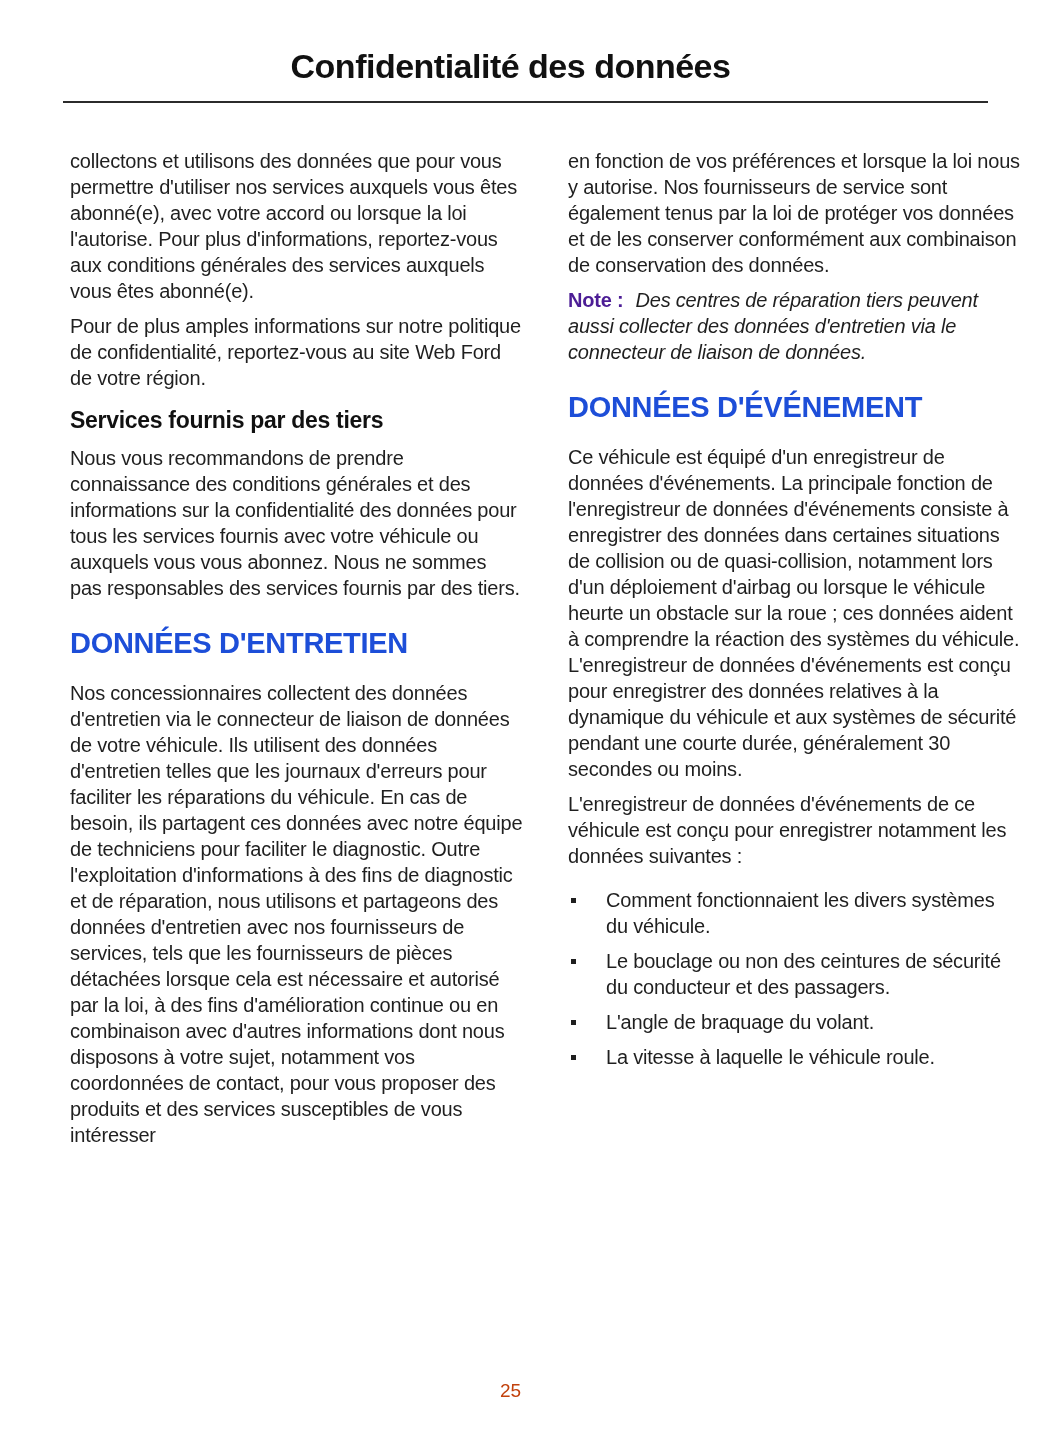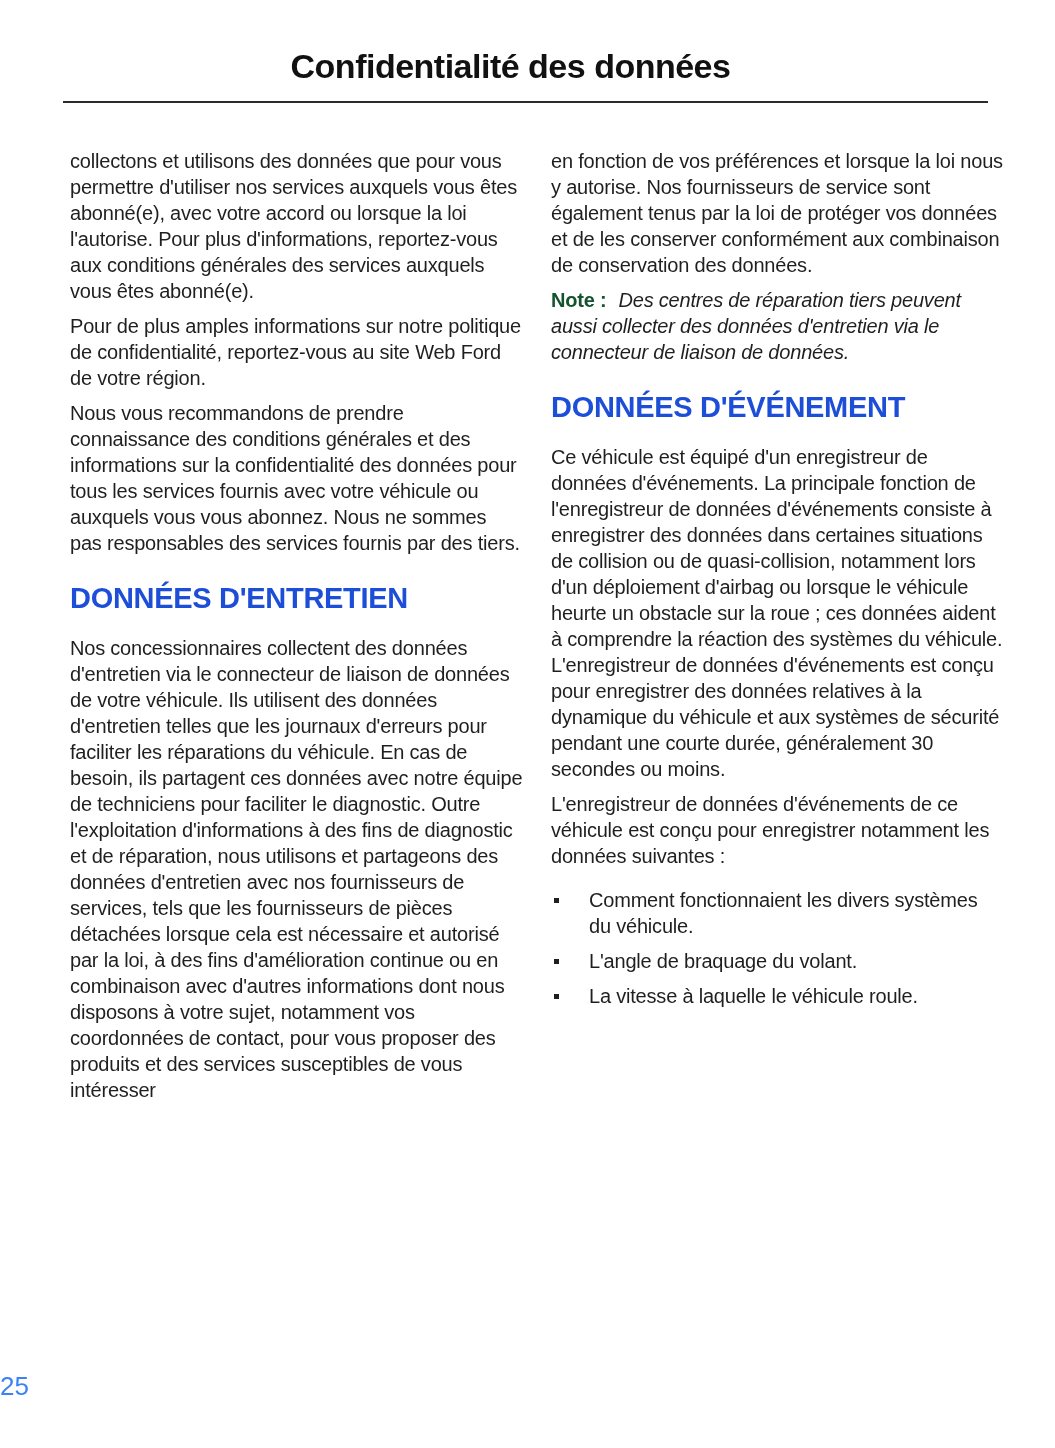--- a/index.html
+++ b/index.html
@@ -26,21 +26,21 @@
     color: #111111;
     letter-spacing: -0.5px;
   }
   .header-rule {
     height: 2px;
     background: #2b2b2b;
     margin: 15px 33px 0 63px;
   }
   .content {
     display: flex;
-    gap: 28px;
+    gap: 45px;
     padding: 45px 34px 0 70px;
     box-sizing: border-box;
   }
   .col {
     width: 453px;
     flex: none;
     font-size: 20px;
     line-height: 26px;
     letter-spacing: -0.2px;
     color: #1f1f1f;
@@ -59,21 +59,21 @@
   .h2 {
     font-size: 29px;
     line-height: 34px;
     font-weight: bold;
     color: #1d4ed8;
     margin: 25px 0 20px 0;
     letter-spacing: -0.3px;
   }
   .note-label {
     font-weight: bold;
-    color: #14532d;
+    color: #4c1d95;
     margin-right: 12px;
   }
   .note-text {
     font-style: italic;
   }
   .bullets {
     margin-top: 18px;
   }
   .bullet {
     display: flex;
@@ -93,37 +93,39 @@
     margin-top: 11px;
   }
   .bullet-text {
     flex: 1;
   }
   .page-number {
     position: absolute;
     left: 0;
     bottom: 46px;
     width: 100%;
-    font-size: 26px;
-    color: #3b82f6;
+    text-align: center;
+    font-size: 19px;
+    color: #c2410c;
   }
 </style>
 </head>
 <body>
 
 <div class="page">
 
   <div class="page-title">Confidentialité des données</div>
   <div class="header-rule"></div>
 
   <div class="content">
 
     <div class="col">
       <p class="body">collectons et utilisons des données que pour vous permettre d'utiliser nos services auxquels vous êtes abonné(e), avec votre accord ou lorsque la loi l'autorise. Pour plus d'informations, reportez-vous aux conditions générales des services auxquels vous êtes abonné(e).</p>
       <p class="body">Pour de plus amples informations sur notre politique de confidentialité, reportez-vous au site Web Ford de votre région.</p>
+      <div class="subhead">Services fournis par des tiers</div>
       <p class="body">Nous vous recommandons de prendre connaissance des conditions générales et des informations sur la confidentialité des données pour tous les services fournis avec votre véhicule ou auxquels vous vous abonnez. Nous ne sommes pas responsables des services fournis par des tiers.</p>
       <div class="h2">DONNÉES D'ENTRETIEN</div>
       <p class="body">Nos concessionnaires collectent des données d'entretien via le connecteur de liaison de données de votre véhicule. Ils utilisent des données d'entretien telles que les journaux d'erreurs pour faciliter les réparations du véhicule. En cas de besoin, ils partagent ces données avec notre équipe de techniciens pour faciliter le diagnostic. Outre l'exploitation d'informations à des fins de diagnostic et de réparation, nous utilisons et partageons des données d'entretien avec nos fournisseurs de services, tels que les fournisseurs de pièces détachées lorsque cela est nécessaire et autorisé par la loi, à des fins d'amélioration continue ou en combinaison avec d'autres informations dont nous disposons à votre sujet, notamment vos coordonnées de contact, pour vous proposer des produits et des services susceptibles de vous intéresser</p>
     </div>
 
     <div class="col">
       <p class="body">en fonction de vos préférences et lorsque la loi nous y autorise. Nos fournisseurs de service sont également tenus par la loi de protéger vos données et de les conserver conformément aux combinaison de conservation des données.</p>
       <p class="body"><span class="note-label">Note :</span><span class="note-text">Des centres de réparation tiers peuvent aussi collecter des données d'entretien via le connecteur de liaison de données.</span></p>
       <div class="h2">DONNÉES D'ÉVÉNEMENT</div>
       <p class="body">Ce véhicule est équipé d'un enregistreur de données d'événements. La principale fonction de l'enregistreur de données d'événements consiste à enregistrer des données dans certaines situations de collision ou de quasi-collision, notamment lors d'un déploiement d'airbag ou lorsque le véhicule heurte un obstacle sur la roue ; ces données aident à comprendre la réaction des systèmes du véhicule. L'enregistreur de données d'événements est conçu pour enregistrer des données relatives à la dynamique du véhicule et aux systèmes de sécurité pendant une courte durée, généralement 30 secondes ou moins.</p>
@@ -133,20 +135,26 @@
         <div class="bullet">
           <span class="marker">
               <span class="dot"></span>
             </span>
           <span class="bullet-text">Comment fonctionnaient les divers systèmes du véhicule.</span>
         </div>
         <div class="bullet">
           <span class="marker">
               <span class="dot"></span>
             </span>
+          <span class="bullet-text">Le bouclage ou non des ceintures de sécurité du conducteur et des passagers.</span>
+        </div>
+        <div class="bullet">
+          <span class="marker">
+              <span class="dot"></span>
+            </span>
           <span class="bullet-text">L'angle de braquage du volant.</span>
         </div>
         <div class="bullet">
           <span class="marker">
               <span class="dot"></span>
             </span>
           <span class="bullet-text">La vitesse à laquelle le véhicule roule.</span>
         </div>
       </div>
     </div>

